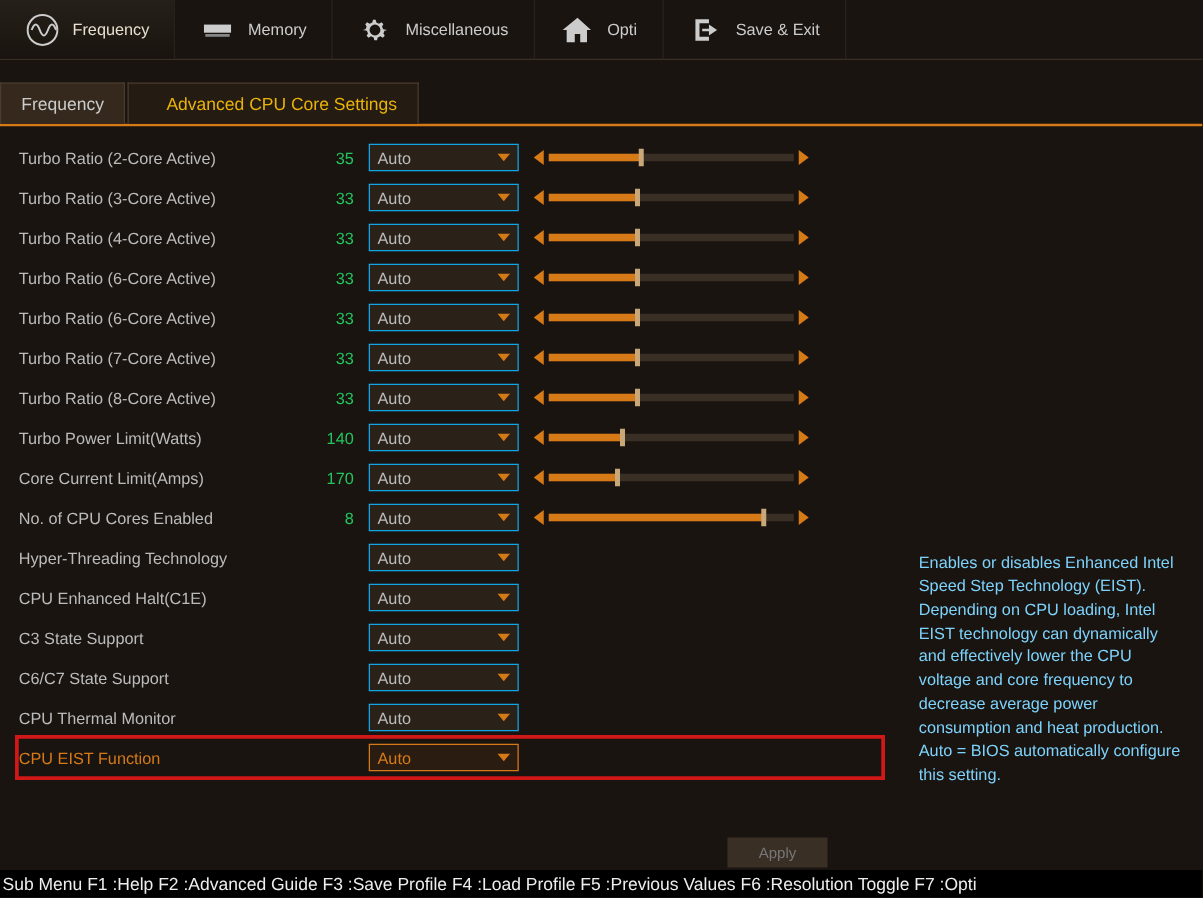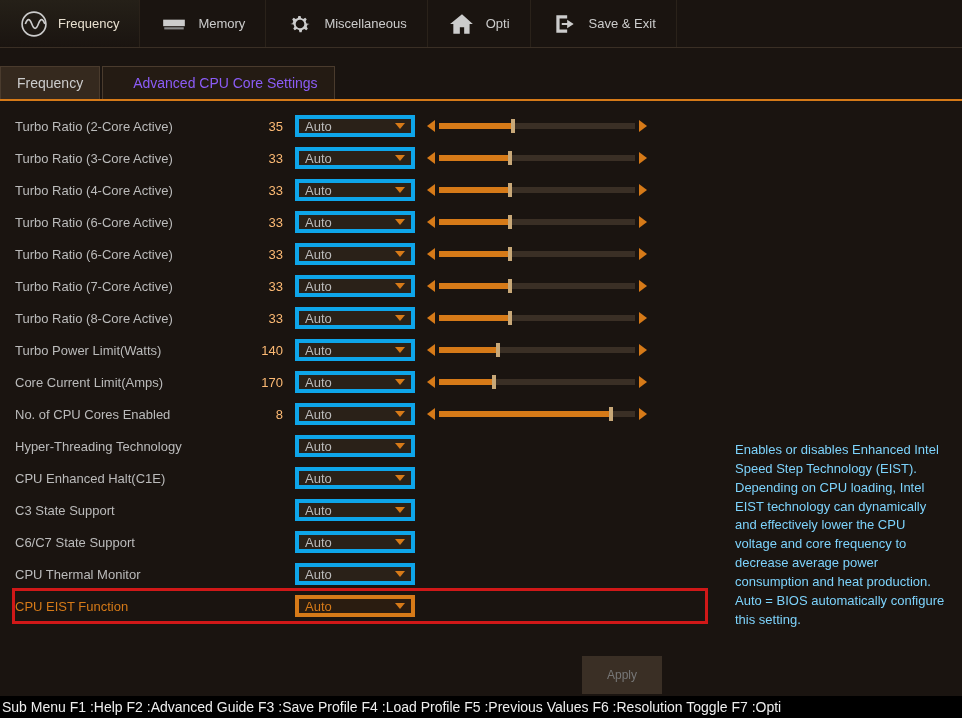--- a/index.html
+++ b/index.html
@@ -51,21 +51,21 @@
   background: #35291e;
   color: #ccc;
   border: 1px solid #4a3b2d;
   border-bottom: none;
   margin-right: 2px;
   cursor: pointer;
   font-size: 14px;
 }
 .tab.active {
   background: #241b13;
-  color: #8b5cf6;
+  color: #eab308;
   padding-left: 30px;
 }
 .content {
   padding: 10px 15px;
   display: flex;
 }
 .settings-col {
   flex: 0 0 690px;
 }
 .help-col {
@@ -83,29 +83,29 @@
   margin-bottom: 2px;
 }
 .setting-label {
   flex: 0 0 230px;
   color: #bbb;
   font-size: 13px;
 }
 .setting-value {
   flex: 0 0 50px;
   text-align: right;
-  color: #fdba74;
+  color: #22c55e;
   padding-right: 12px;
   font-size: 13px;
 }
 .dropdown {
   flex: 0 0 120px;
   height: 22px;
   background: #2a2118;
-  border: 4px solid #0ea5e9;
+  border: 1px solid #0ea5e9;
   display: flex;
   align-items: center;
   justify-content: space-between;
   padding: 0 6px;
   color: #bbb;
   cursor: pointer;
   font-size: 13px;
 }
 .dropdown .arrow {
   width: 0; height: 0;
@@ -162,21 +162,21 @@
   border-color: #d67a18;
   background: #2a1c10;
   color: #d67a18;
 }
 .highlighted .dropdown .arrow { border-top-color: #d67a18; }
 .apply-btn {
   position: absolute;
   bottom: 24px;
   right: 300px;
   width: 80px;
-  height: 38px;
+  height: 24px;
   background: #3a2f25;
   color: #777;
   display: flex;
   align-items: center;
   justify-content: center;
   font-size: 12px;
   cursor: pointer;
 }
 .footer-bar {
   position: absolute;

